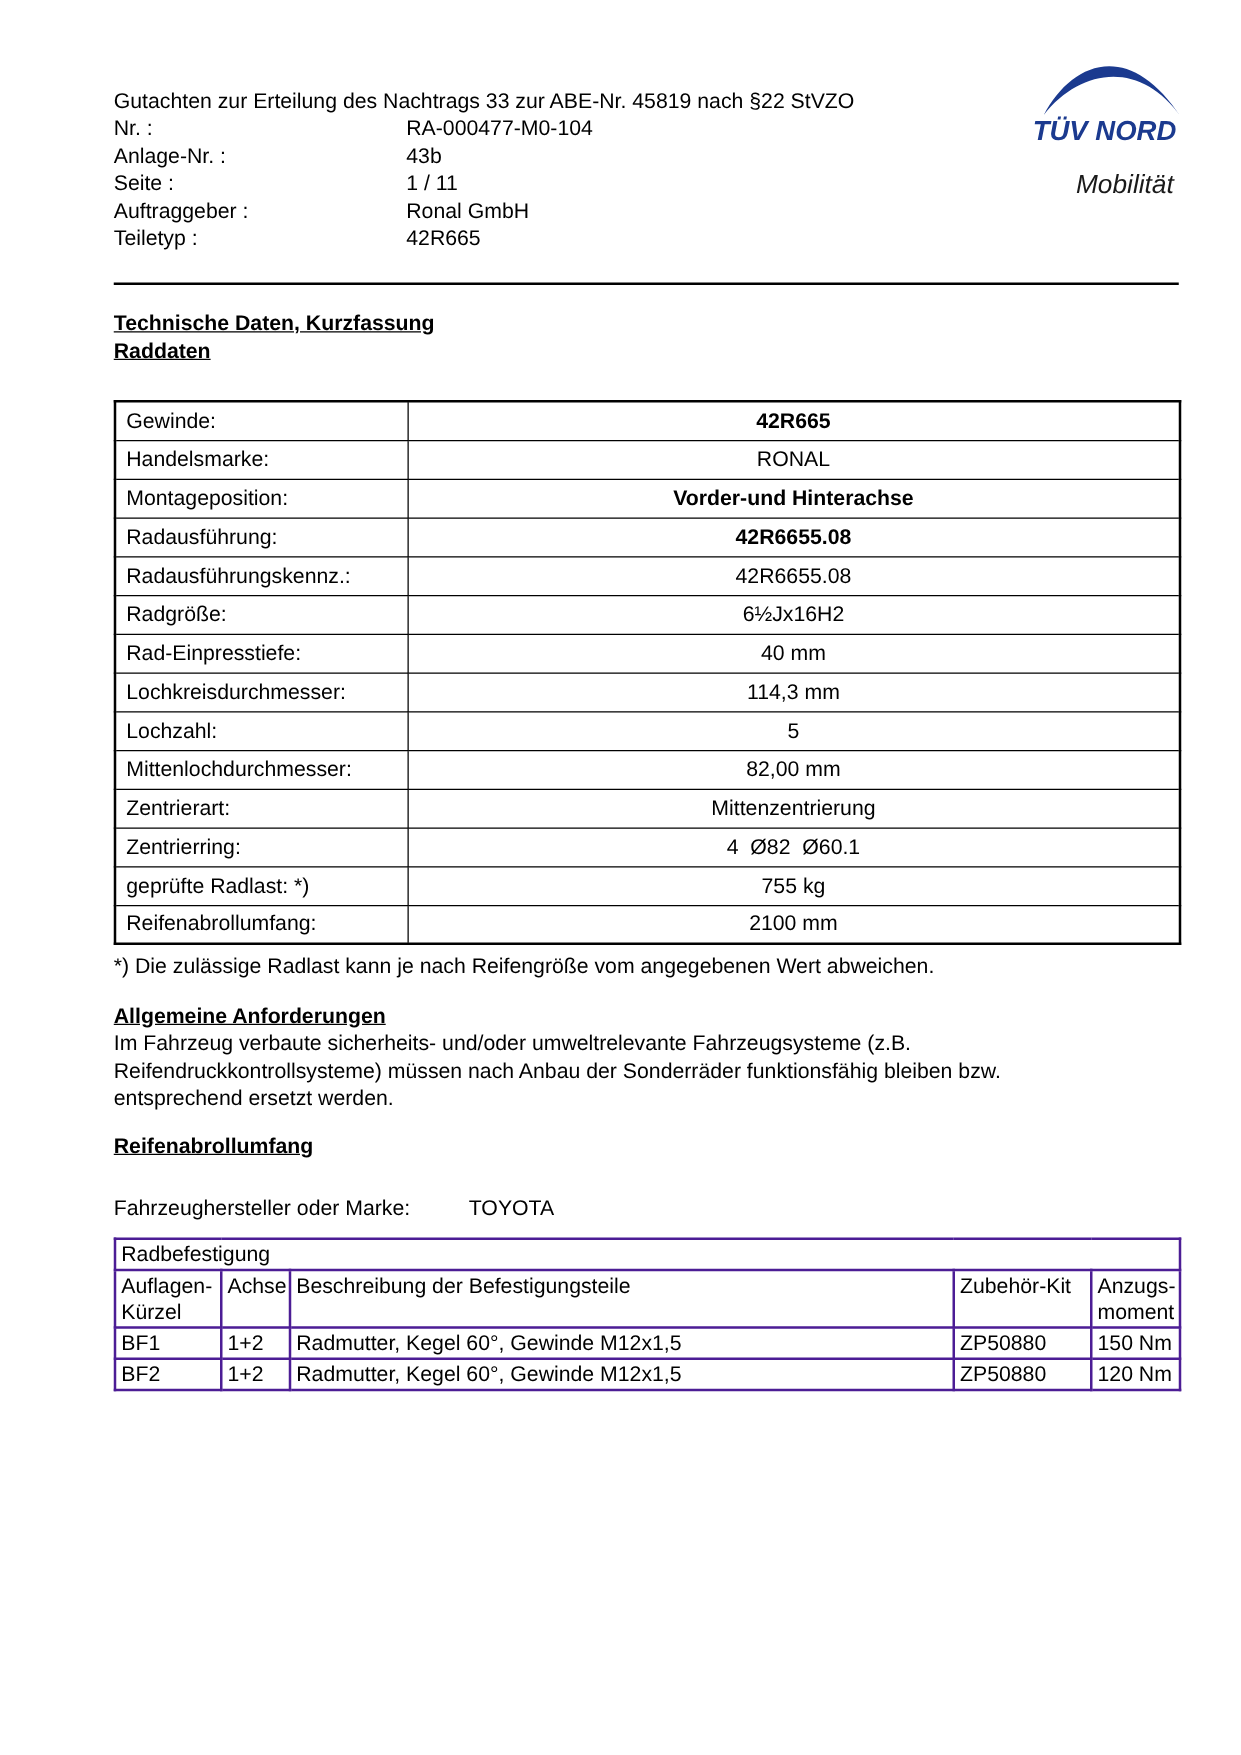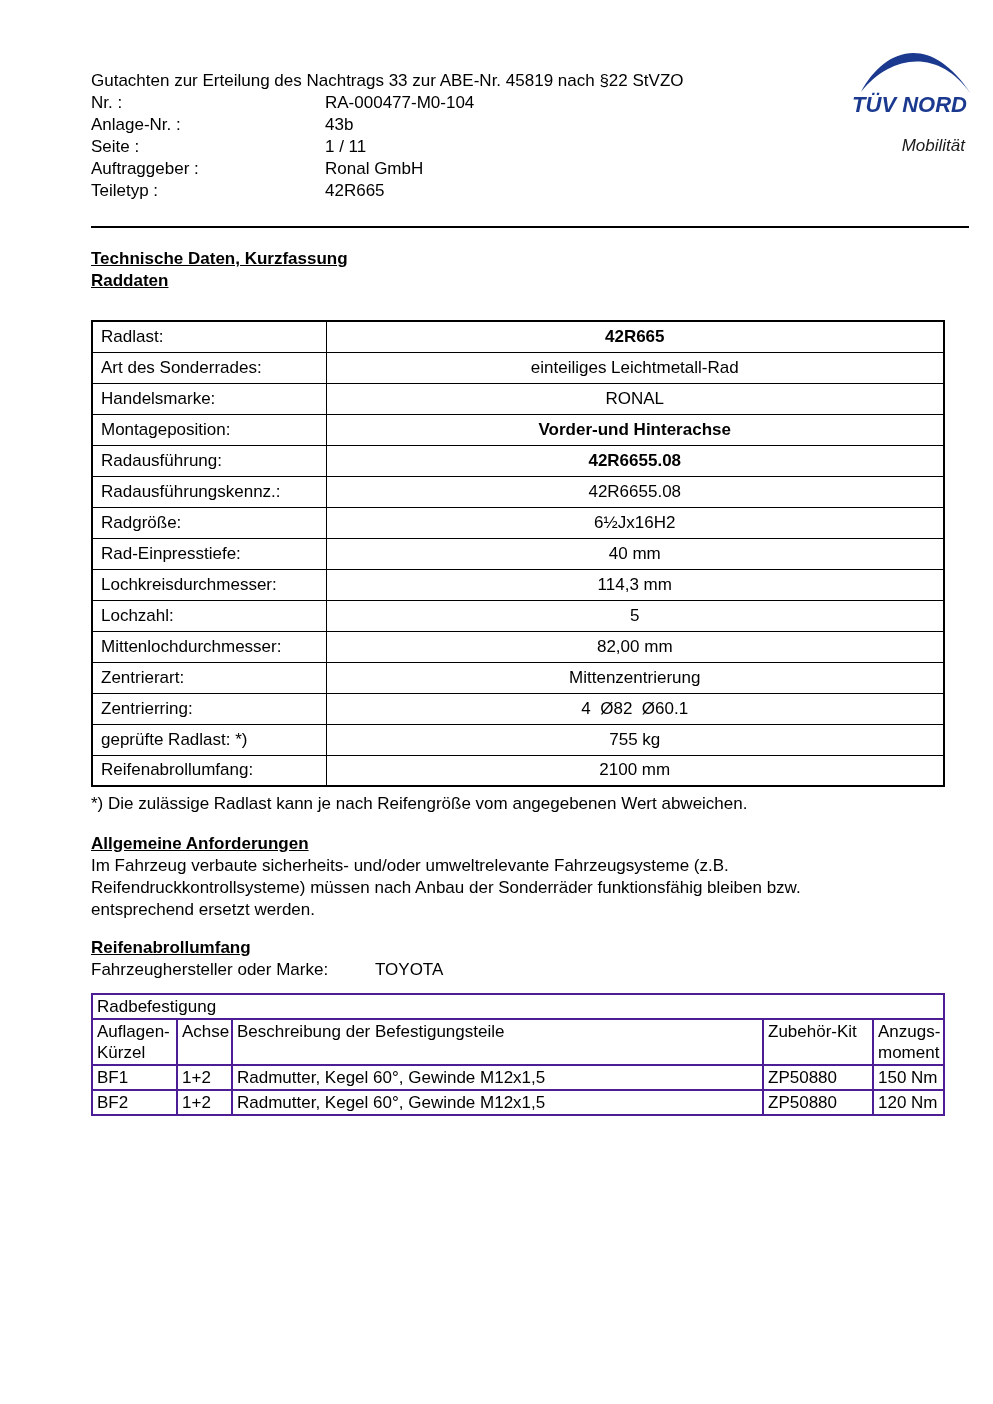--- a/index.html
+++ b/index.html
@@ -1,52 +1,52 @@
 <!DOCTYPE html>
 <html><head>
 <meta charset="utf-8">
 <style>
   * { margin:0; padding:0; box-sizing:border-box; }
   html,body { background:#ffffff; }
   .page {
     width:993px; height:1404px; position:relative; background:#fff;
     font-family:"Liberation Sans", sans-serif; font-size:17px; color:#000;
-    padding:70px 24px 0 91px;
+    padding:70px 50px 0 91px;
   }
   
   .header { position:relative; }
   .title-line { line-height:22px; }
   .hrow { line-height:22px;text-decoration:underline; }
   .hlabel { display:inline-block; width:234px; }
   .hvalue { display:inline-block; }
   
   .logo { position:absolute; top:-28px; right:-6px; width:215px; height:135px; }
   .logo-arc { position:absolute; top:0; right:0; width:118px; height:54px; }
   .logo-brand {
     position:absolute; top:50px; right:8px; white-space:nowrap;
     font-size:22px; font-weight:bold; font-style:italic; letter-spacing:0px;
   }
-  .logo-sub { position:absolute; top:94px; right:10px; font-style:italic; font-size:17px; color:#1a1a1a; }
+  .logo-sub { position:absolute; top:94px; right:10px; font-style:italic; font-size:21px; color:#1a1a1a; }
   .rule { border-top:2px solid #000; margin-top:24px; }
   
   .h { font-weight:bold; text-decoration:underline; line-height:22px; }
   .sec-tech { margin-top:20px; }
   
   table { border-collapse:collapse; table-layout:fixed; }
   .rtable { width:852px; margin-top:28px; border:2px solid #000; }
   .rtable td { border:1px solid #000; height:31px; vertical-align:middle; padding:1px 8px; }
   .rl { text-align:left; }
   .rv { text-align:center; white-space:pre-wrap; }
   .b { font-weight:bold; }
   .footnote { margin-top:6px; line-height:22px; }
   
   .sec-allg { margin-top:18px; }
   .para { line-height:22px; max-width:810px; }
   .sec-verw { margin-top:16px; }
-  .fahrzeug-line { line-height:22px; }
+  .fahrzeug-line { line-height:22px;margin-top:28px; }
   .flabel { display:inline-block; width:284px; }
   
   .btable { width:852px; margin-top:12px; border:2px solid #000; }
   .btable td { border:2px solid #4c1d95; padding:1px 4px; vertical-align:top; line-height:21px; }
   .bh { font-weight:normal; }
 </style>
 </head>
 <body>
 
 <div class="page">
@@ -77,26 +77,22 @@
     <div class="h">Raddaten</div>
   </div>
 
   <table class="rtable">
     <colgroup>
       <col style="width:234px">
       <col style="width:618px">
     </colgroup>
     <tbody>
         <tr>
-          <td class="rl">Radlast:</td>
+          <td class="rl">Gewinde:</td>
           <td class="rv b">42R665</td>
-        </tr>
-        <tr>
-          <td class="rl">Art des Sonderrades:</td>
-          <td class="rv">einteiliges Leichtmetall-Rad</td>
         </tr>
         <tr>
           <td class="rl">Handelsmarke:</td>
           <td class="rv">RONAL</td>
         </tr>
         <tr>
           <td class="rl">Montageposition:</td>
           <td class="rv b">Vorder-und Hinterachse</td>
         </tr>
         <tr>

